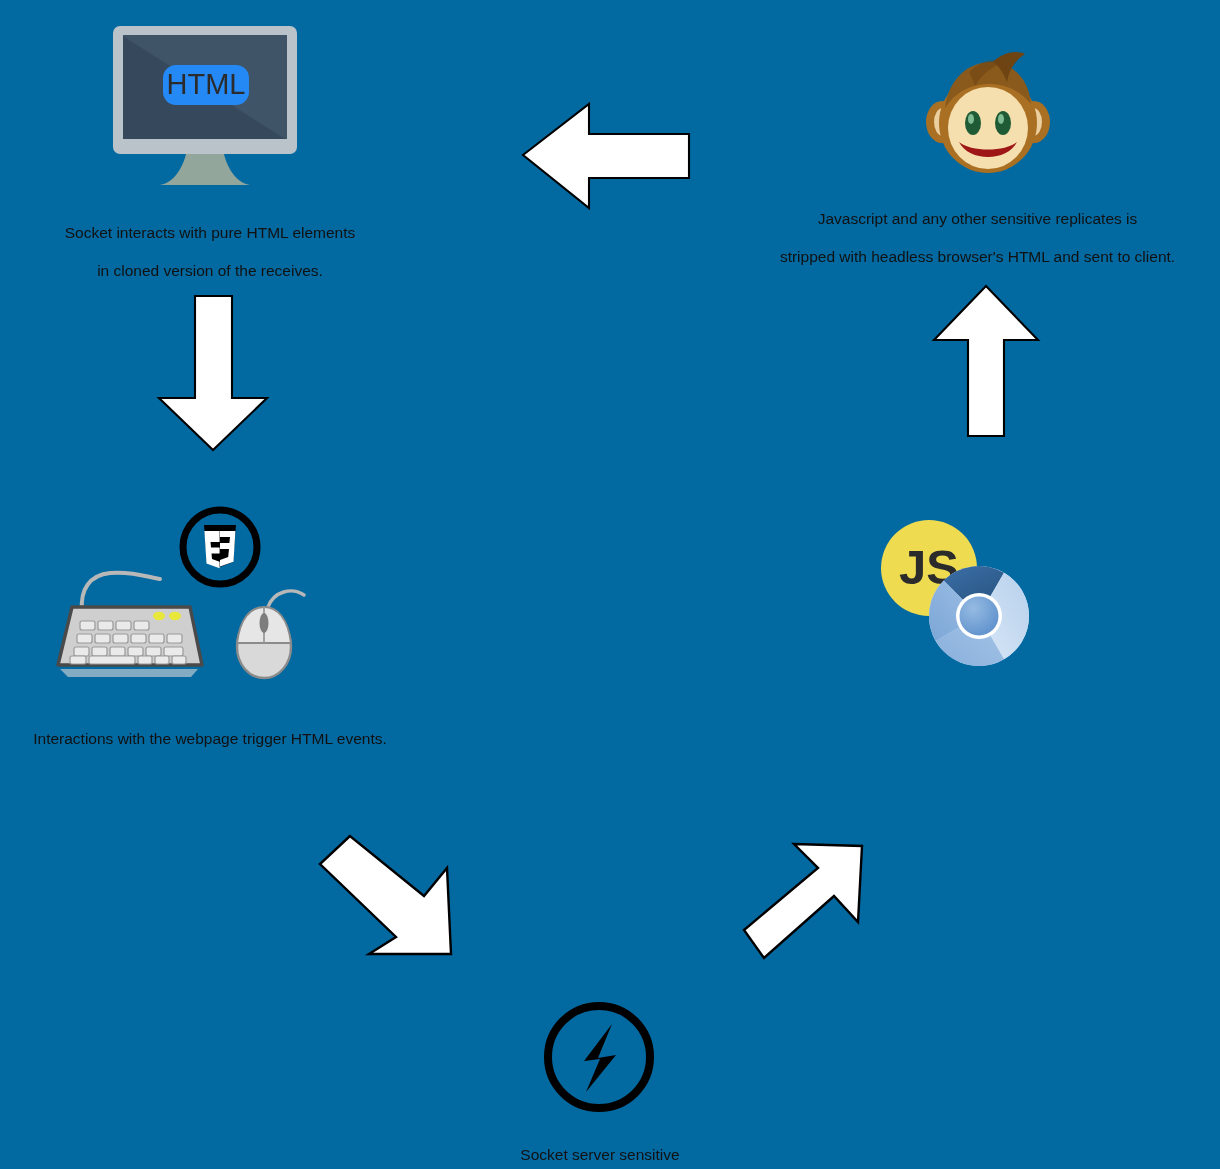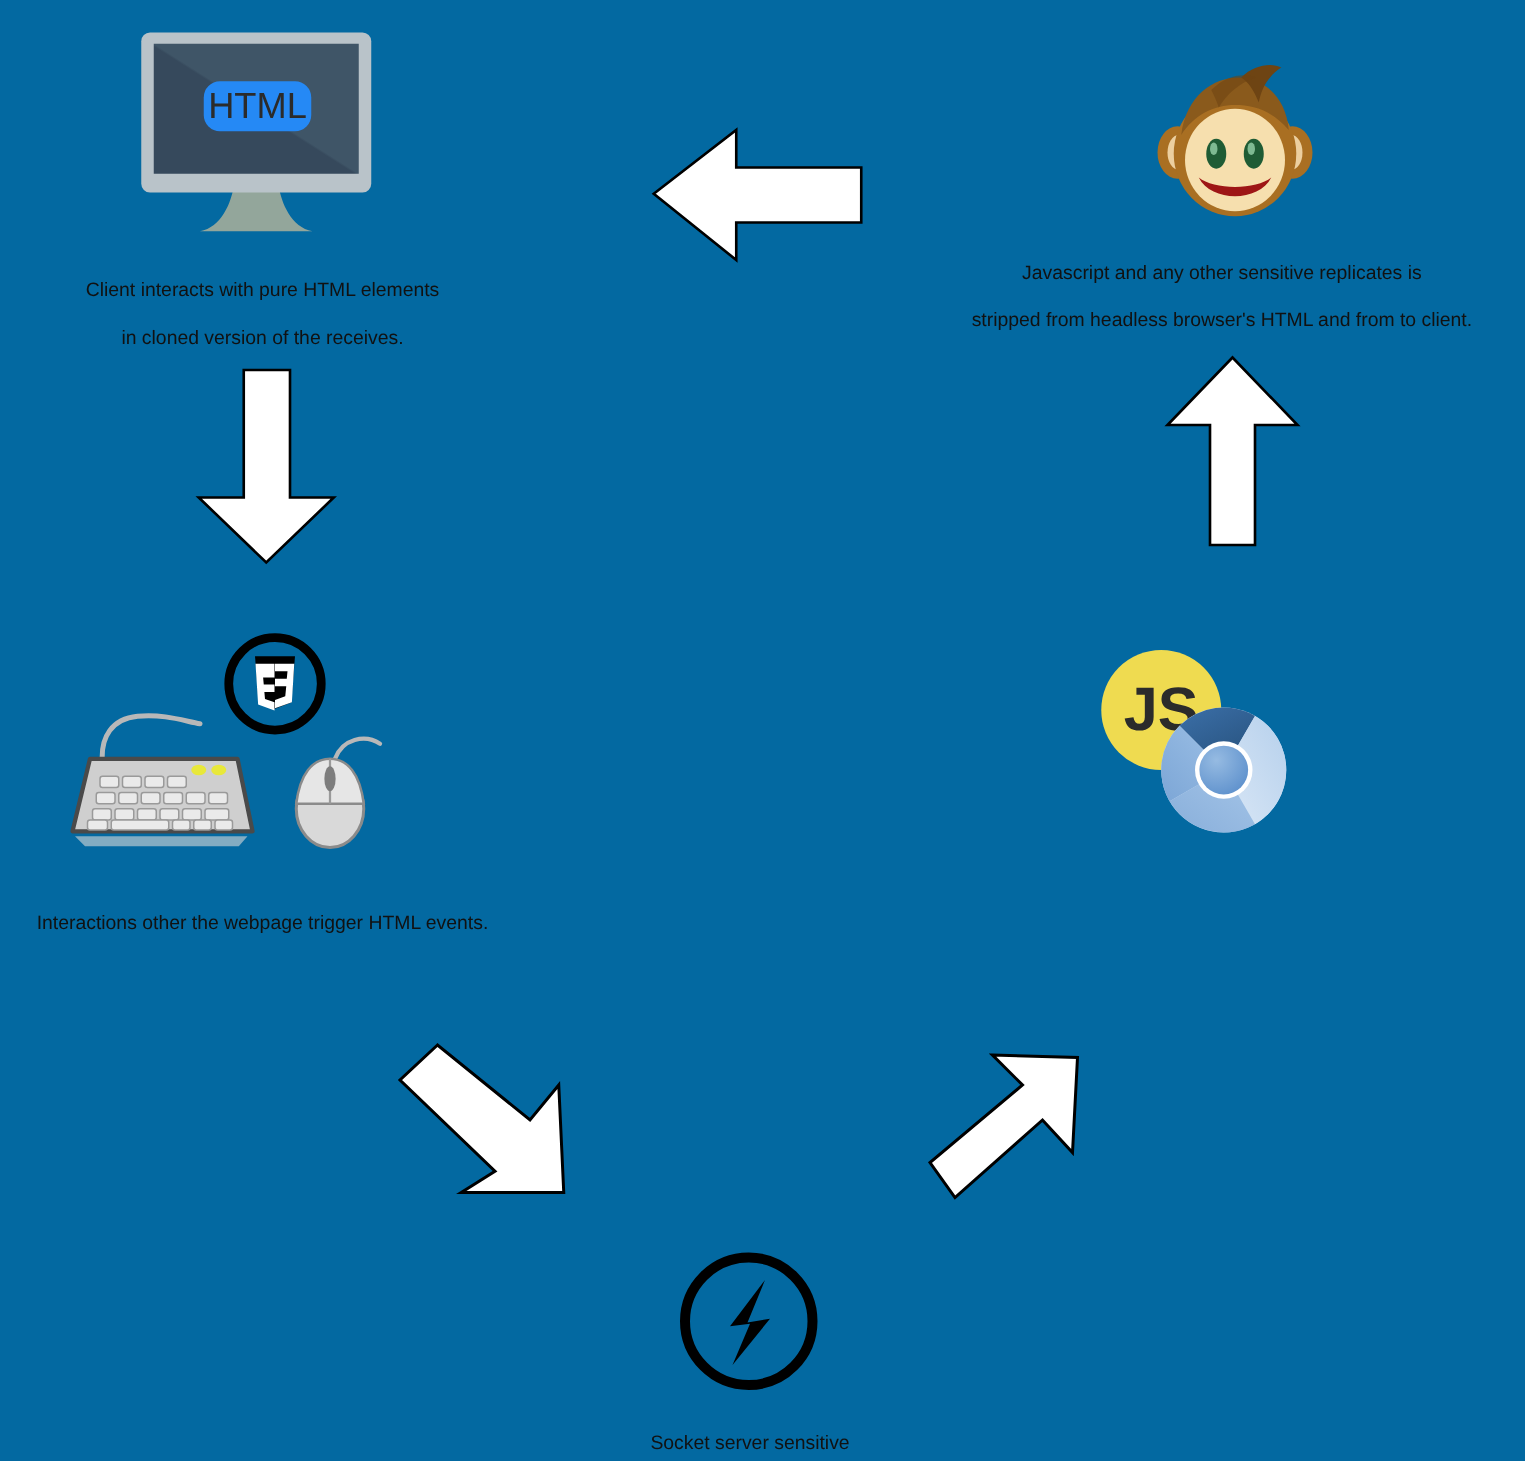--- a/index.html
+++ b/index.html
@@ -58,21 +58,21 @@
         <rect x="8" y="4" width="184" height="128" rx="7" ry="7" fill="#b9c3c9"></rect>
 
         <rect x="18" y="13" width="164" height="104" fill="url(#scrSheen)"></rect>
 
         <rect x="58" y="43" width="86" height="40" rx="13" ry="13" fill="#2589f5"></rect>
         <text x="101" y="72" font-family="'Liberation Sans', sans-serif" font-size="29" font-weight="400" fill="#2b2b2b" text-anchor="middle">HTML</text>
       </svg>
     </div>
   </div>
   <div class="caption" style="left:20px; top:204px; width:380px;">
-    <div>Client interacts with pure HTML elements</div>
+    <div>Socket interacts with pure HTML elements</div>
     <div>in cloned version of the receives.</div>
   </div>
 
   <div class="node" style="left:925px; top:50px;">
     <div class="icon-wrap">
       <svg width="126" height="132" viewBox="0 0 126 132">
 
         <ellipse cx="17" cy="72" rx="16" ry="21" fill="#a96f22"></ellipse>
         <ellipse cx="18" cy="72" rx="9" ry="14" fill="#eccf9f"></ellipse>
         <ellipse cx="109" cy="72" rx="16" ry="21" fill="#a96f22"></ellipse>
@@ -91,21 +91,21 @@
         <ellipse cx="46" cy="69" rx="3" ry="5" fill="#9fd9b2" opacity="0.75"></ellipse>
         <ellipse cx="78" cy="73" rx="8" ry="12" fill="#1f5c35"></ellipse>
         <ellipse cx="76" cy="69" rx="3" ry="5" fill="#9fd9b2" opacity="0.75"></ellipse>
 
         <path d="M34,92 C44,112 82,112 92,92 C80,102 46,102 34,92 Z" fill="#9e1616"></path>
       </svg>
     </div>
   </div>
   <div class="caption" style="left:735px; top:190px; width:485px;">
     <div>Javascript and any other sensitive replicates is</div>
-    <div>stripped from headless browser's HTML and from to client.</div>
+    <div>stripped with headless browser's HTML and sent to client.</div>
   </div>
 
   <div class="node" style="left:178px; top:505px;">
     <div class="icon-wrap">
       <svg width="84" height="84" viewBox="0 0 84 84">
         <circle cx="42" cy="42" r="37" fill="none" stroke="#000000" stroke-width="7"></circle>
         <path d="M26,20 h32 l-3,37 -13,5 -13,-5 z" fill="#000000"></path>
         <path d="M42,26 v6 h10 l-0.6,6 H42 v6 h9 l-0.8,8 -8.2,3 v6.5 l13.5,-4.8 1.9,-30.7 z" fill="#ffffff"></path>
         <path d="M42,26 v6 H32.6 l0.4,4 H42 v6 h-8.6 l1.1,14 7.5,2.7 v6.5 l-13.5,-4.8 -1.9,-34.4 z" fill="#ffffff" opacity="0"></path>
         <path d="M41.6,26 H26.4 l2.1,32.6 13.1,4.7 v-6.5 l-7.6,-2.7 -0.5,-5.6 h8.1 v-6 h-8.6 l-0.5,-5.5 h9.1 z" fill="#ffffff"></path>
@@ -162,21 +162,21 @@
         <path d="M40,22 C46,6 64,2 76,10" fill="none" stroke="#b8b8b8" stroke-width="3.4" stroke-linecap="round"></path>
         <ellipse cx="36" cy="62" rx="27" ry="31" fill="#d9d9d9" stroke="#8b8b8b" stroke-width="2.4"></ellipse>
         <path d="M9,58 C12,34 22,22 36,22 C50,22 60,34 63,58 Z" fill="#e6e6e6" stroke="#8b8b8b" stroke-width="2"></path>
         <line x1="36" y1="22" x2="36" y2="58" stroke="#9a9a9a" stroke-width="1.8"></line>
         <ellipse cx="36" cy="38" rx="4.5" ry="10" fill="#7d7d7d"></ellipse>
       </svg>
     </div>
   </div>
 
   <div class="caption" style="left:0px; top:710px; width:420px;">
-    <div>Interactions other the webpage trigger HTML events.</div>
+    <div>Interactions with the webpage trigger HTML events.</div>
   </div>
 
   <div class="node" style="left:879px; top:518px;">
     <div class="icon-wrap">
       <svg width="160" height="152" viewBox="0 0 160 152">
         <defs>
           <linearGradient id="chDark" x1="0" y1="0" x2="0.6" y2="1">
             <stop offset="0%" stop-color="#3b6fa8"></stop>
             <stop offset="100%" stop-color="#28537f"></stop>
           </linearGradient>

